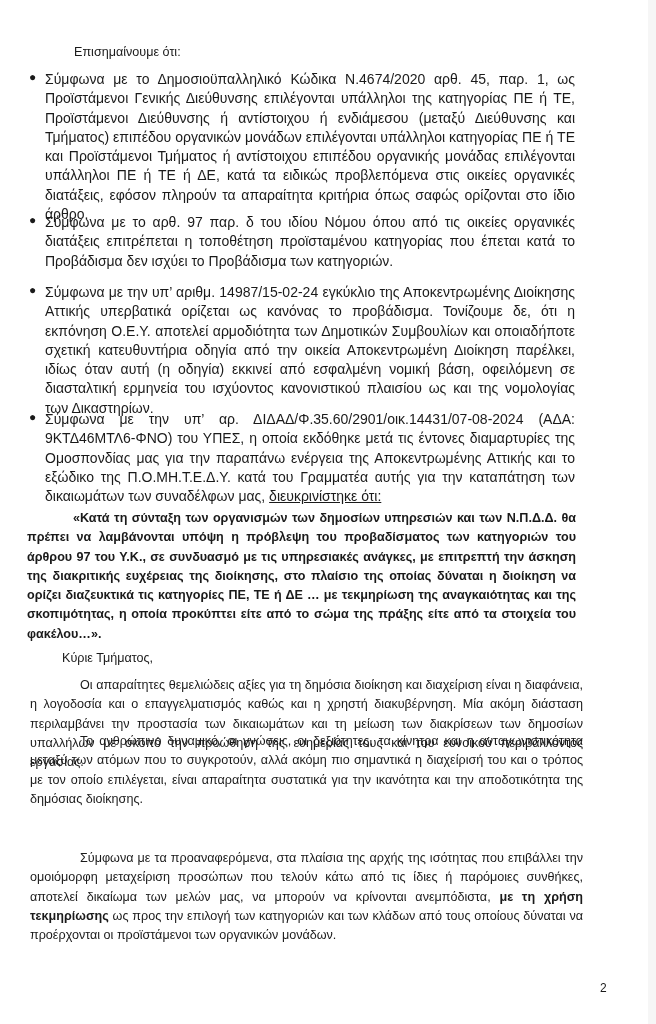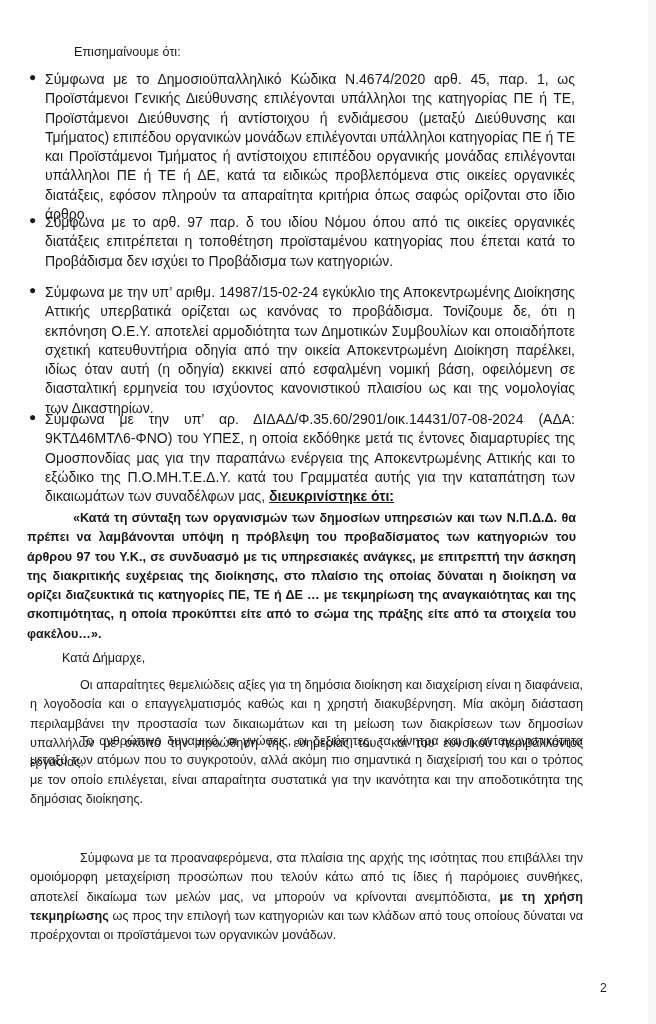--- a/index.html
+++ b/index.html
@@ -9,21 +9,21 @@
   .page { position: absolute; left: 0; top: 0; width: 528px; height: 1024px; }
   .p { position: absolute; font-size: 12.6px; line-height: 19.3px; text-align: justify; margin: 0; }
   .intro { left: 74px; top: 43px; }
   .bullet { position: absolute; left: 45px; width: 530px; }
   .bullet .dot { position: absolute; left: -16px; top: 0; font-size: 12px; }
   .bullet .txt { font-size: 14px; line-height: 19.3px; text-align: justify; text-align-last: left; }
   .b1 { top: 70px; }
   .b2 { top: 213px; }
   .b3 { top: 283px; }
   .b4 { top: 410px; }
-  .bu { font-weight: bold; text-decoration: underline; }
+  .bu { font-weight: normal; text-decoration: underline; }
   .quote { position: absolute; left: 27px; top: 509px; width: 549px; font-size: 12.6px; line-height: 19.3px;
            font-weight: bold; text-align: justify; text-indent: 46px; }
   .salute { left: 62px; top: 649px; }
   .para { position: absolute; left: 22px; width: 553px; font-size: 12.6px; line-height: 19.3px; text-align: justify; text-indent: 50px; margin: 8px; }
   .pa1 { top: 668px; }
   .pa2 { top: 724px; }
   .pa3 { top: 841px; }
   .bold { font-weight: bold; }
   .pagenum { position: absolute; left: 600px; top: 981px; font-size: 12px; }
 </style>
@@ -51,20 +51,20 @@
     <div class="txt">Σύμφωνα με την υπ’ αριθμ. 14987/15-02-24 εγκύκλιο της Αποκεντρωμένης Διοίκησης Αττικής υπερβατικά ορίζεται ως κανόνας το προβάδισμα. Τονίζουμε δε, ότι η εκπόνηση Ο.Ε.Υ. αποτελεί αρμοδιότητα των Δημοτικών Συμβουλίων και οποιαδήποτε σχετική κατευθυντήρια οδηγία από την οικεία Αποκεντρωμένη Διοίκηση παρέλκει, ιδίως όταν αυτή (η οδηγία) εκκινεί από εσφαλμένη νομική βάση, οφειλόμενη σε διασταλτική ερμηνεία του ισχύοντος κανονιστικού πλαισίου ως και της νομολογίας των Δικαστηρίων.</div>
   </div>
 
   <div class="bullet b4">
     <span class="dot">●</span>
     <div class="txt"><span>Σύμφωνα με την υπ’ αρ. ΔΙΔΑΔ/Φ.35.60/2901/οικ.14431/07-08-2024 (ΑΔΑ: 9ΚΤΔ46ΜΤΛ6-ΦΝΟ) του ΥΠΕΣ, η οποία εκδόθηκε μετά τις έντονες διαμαρτυρίες της Ομοσπονδίας μας για την παραπάνω ενέργεια της Αποκεντρωμένης Αττικής και το εξώδικο της Π.Ο.ΜΗ.Τ.Ε.Δ.Υ. κατά του Γραμματέα αυτής για την καταπάτηση των δικαιωμάτων των συναδέλφων μας, </span><span class="bu">διευκρινίστηκε ότι:</span></div>
   </div>
 
   <div class="quote">«Κατά τη σύνταξη των οργανισμών των δημοσίων υπηρεσιών και των Ν.Π.Δ.Δ. θα πρέπει να λαμβάνονται υπόψη η πρόβλεψη του προβαδίσματος των κατηγοριών του άρθρου 97 του  Υ.Κ., σε συνδυασμό με τις υπηρεσιακές ανάγκες, με επιτρεπτή την άσκηση της διακριτικής ευχέρειας της διοίκησης, στο πλαίσιο της οποίας δύναται η διοίκηση να ορίζει διαζευκτικά τις κατηγορίες ΠΕ, ΤΕ ή ΔΕ … με τεκμηρίωση της αναγκαιότητας και της σκοπιμότητας, η οποία προκύπτει είτε από το σώμα της πράξης είτε από τα στοιχεία του φακέλου…».</div>
 
-  <p class="p salute">Κατά Δήμαρχε,</p>
+  <p class="p salute">Κύριε Τμήματος,</p>
 
   <p class="para pa1">Οι απαραίτητες θεμελιώδεις αξίες για τη δημόσια διοίκηση και διαχείριση είναι η διαφάνεια, η λογοδοσία και ο επαγγελματισμός καθώς και η χρηστή διακυβέρνηση. Μία ακόμη διάσταση περιλαμβάνει την προστασία των δικαιωμάτων και τη μείωση των διακρίσεων των δημοσίων υπαλλήλων με σκοπό την προώθηση της ευημερίας τους και του ευνοϊκού περιβάλλοντος εργασίας.</p>
   <p class="para pa2">Το ανθρώπινο δυναμικό, οι γνώσεις, οι δεξιότητες, τα κίνητρα και η ανταγωνιστικότητα μεταξύ των ατόμων που το συγκροτούν, αλλά ακόμη πιο σημαντικά η διαχείρισή του και ο τρόπος με τον οποίο επιλέγεται, είναι απαραίτητα συστατικά για την ικανότητα και την αποδοτικότητα της δημόσιας διοίκησης.</p>
   <p class="para pa3"><span>Σύμφωνα με τα προαναφερόμενα, στα πλαίσια της αρχής της ισότητας που επιβάλλει την ομοιόμορφη μεταχείριση προσώπων που τελούν κάτω από τις ίδιες ή παρόμοιες συνθήκες, αποτελεί δικαίωμα των μελών μας, να μπορούν να κρίνονται ανεμπόδιστα, </span><span class="bold">με τη χρήση τεκμηρίωσης</span><span> ως προς την επιλογή των κατηγοριών και των κλάδων από τους οποίους δύναται να προέρχονται οι προϊστάμενοι των οργανικών μονάδων.</span></p>
 
   <div class="pagenum">2</div>
 </div>
 
 </body></html>

